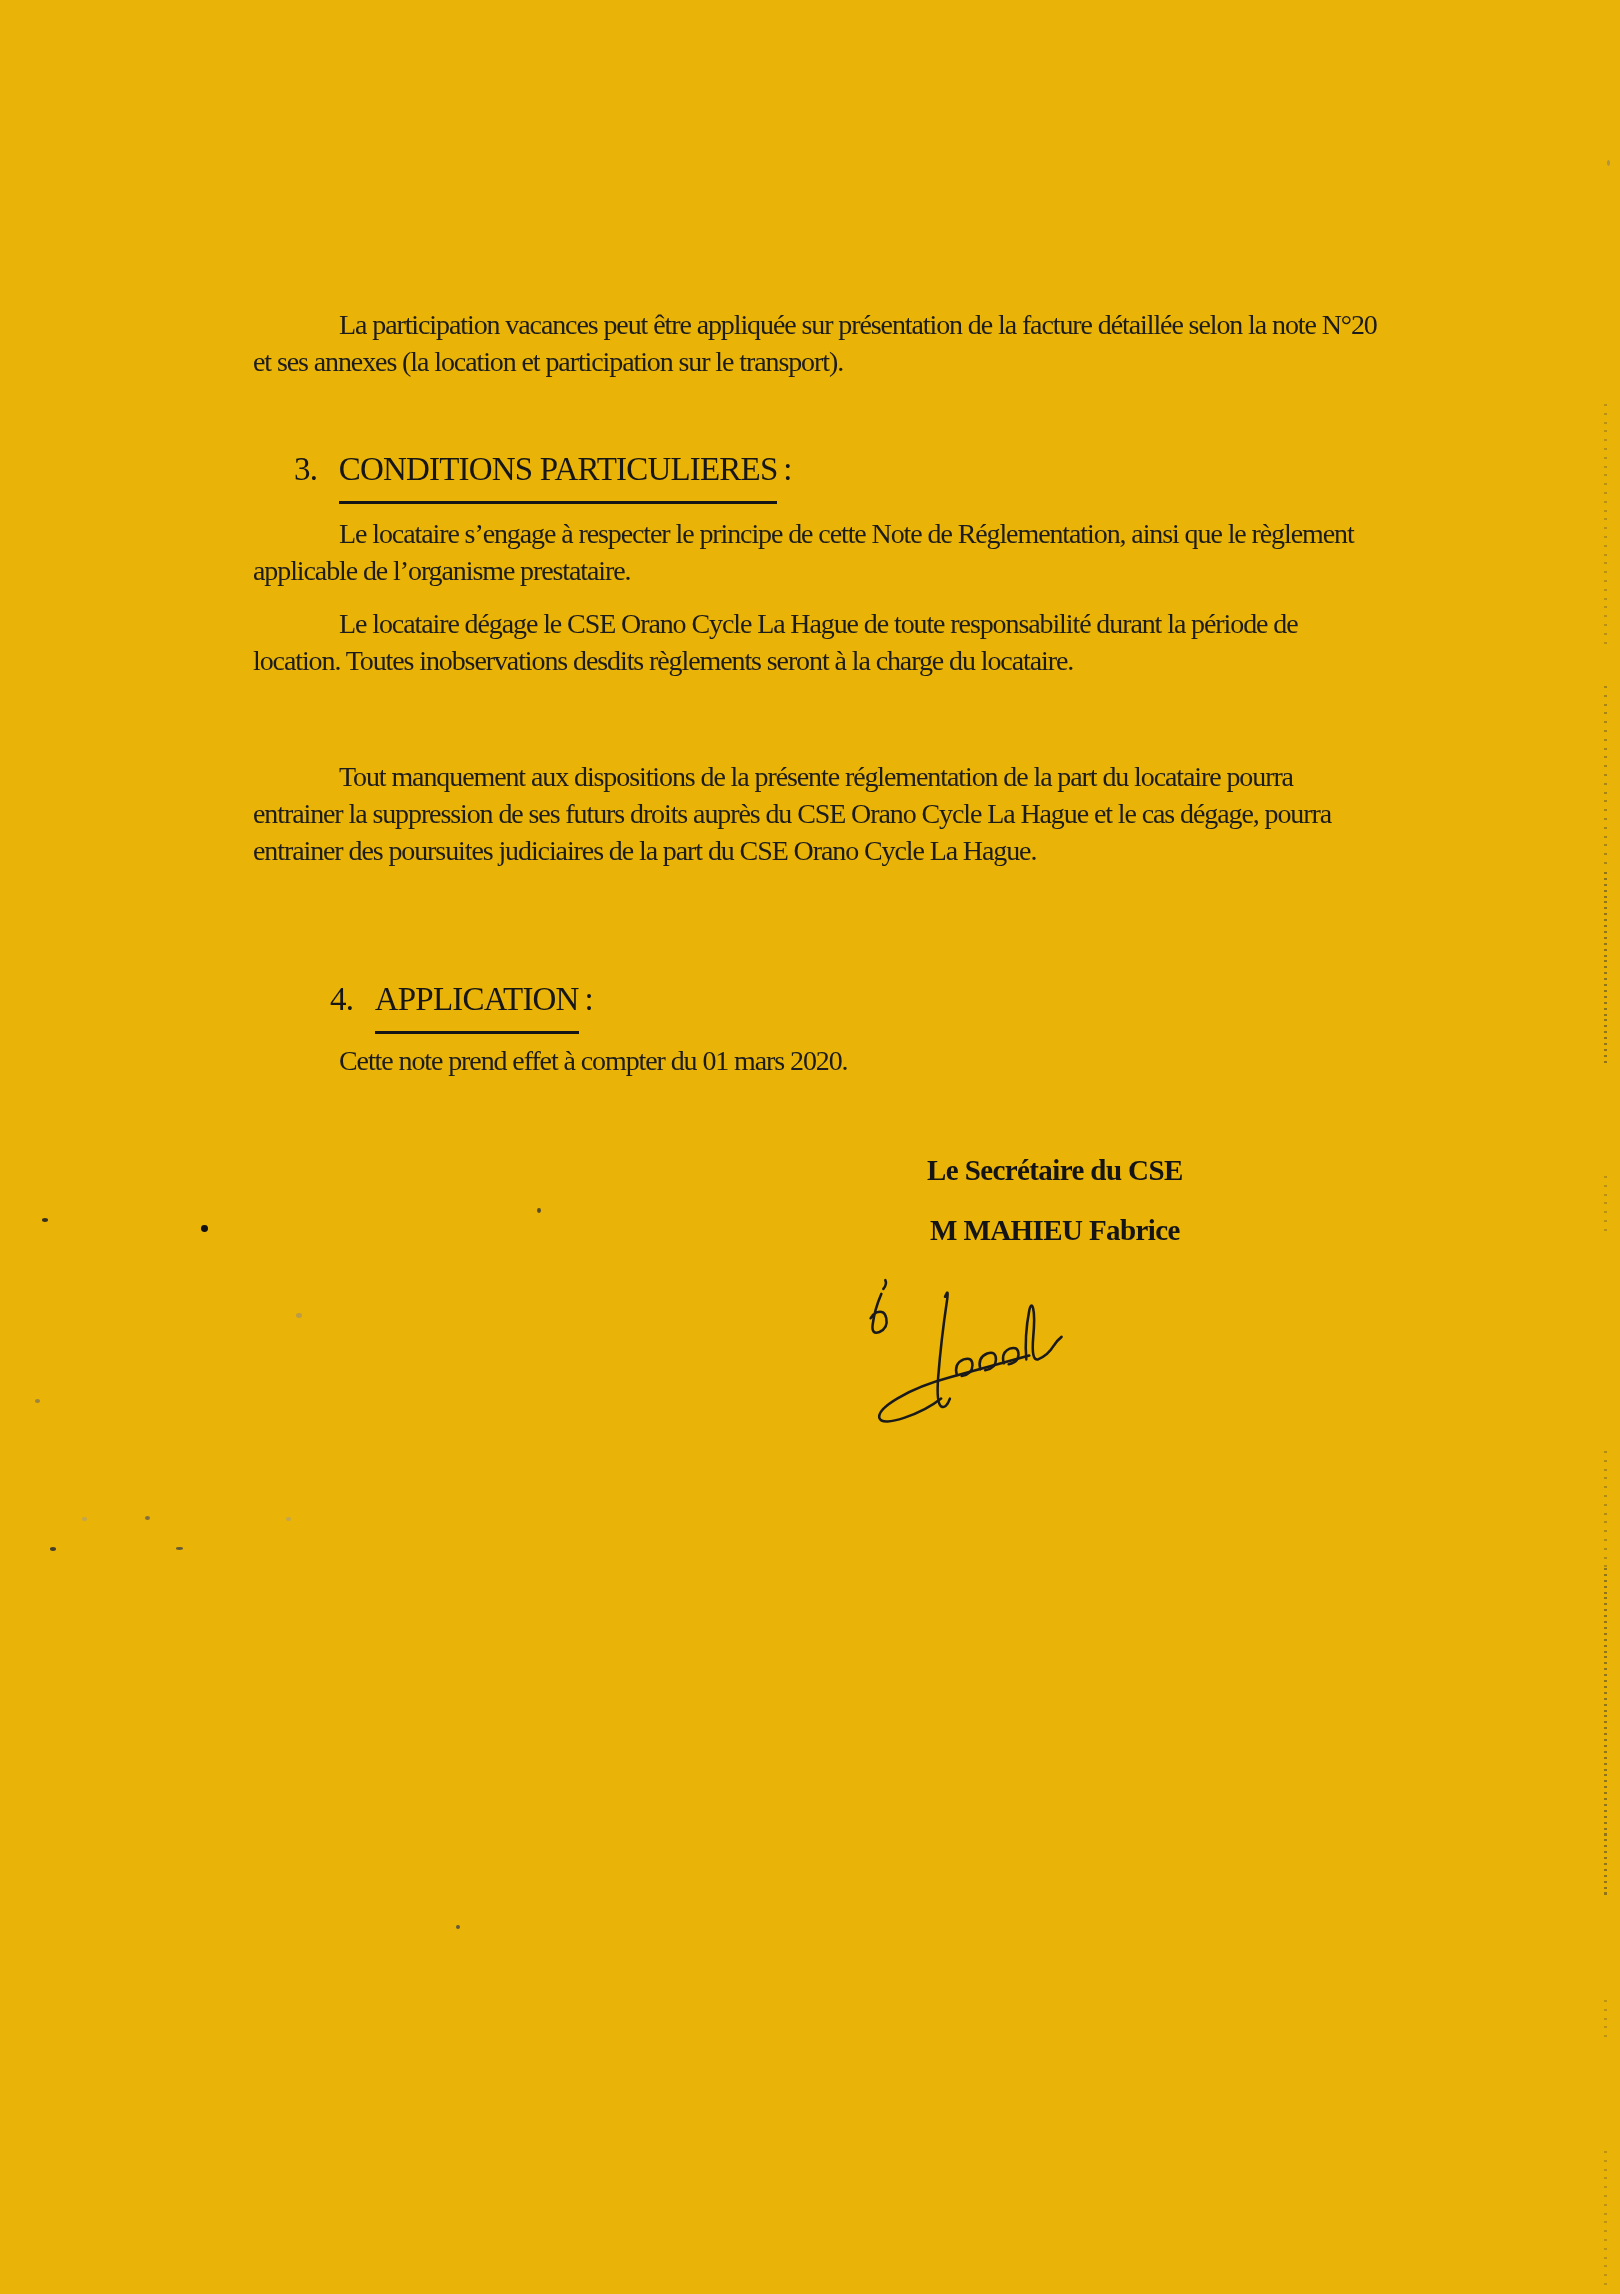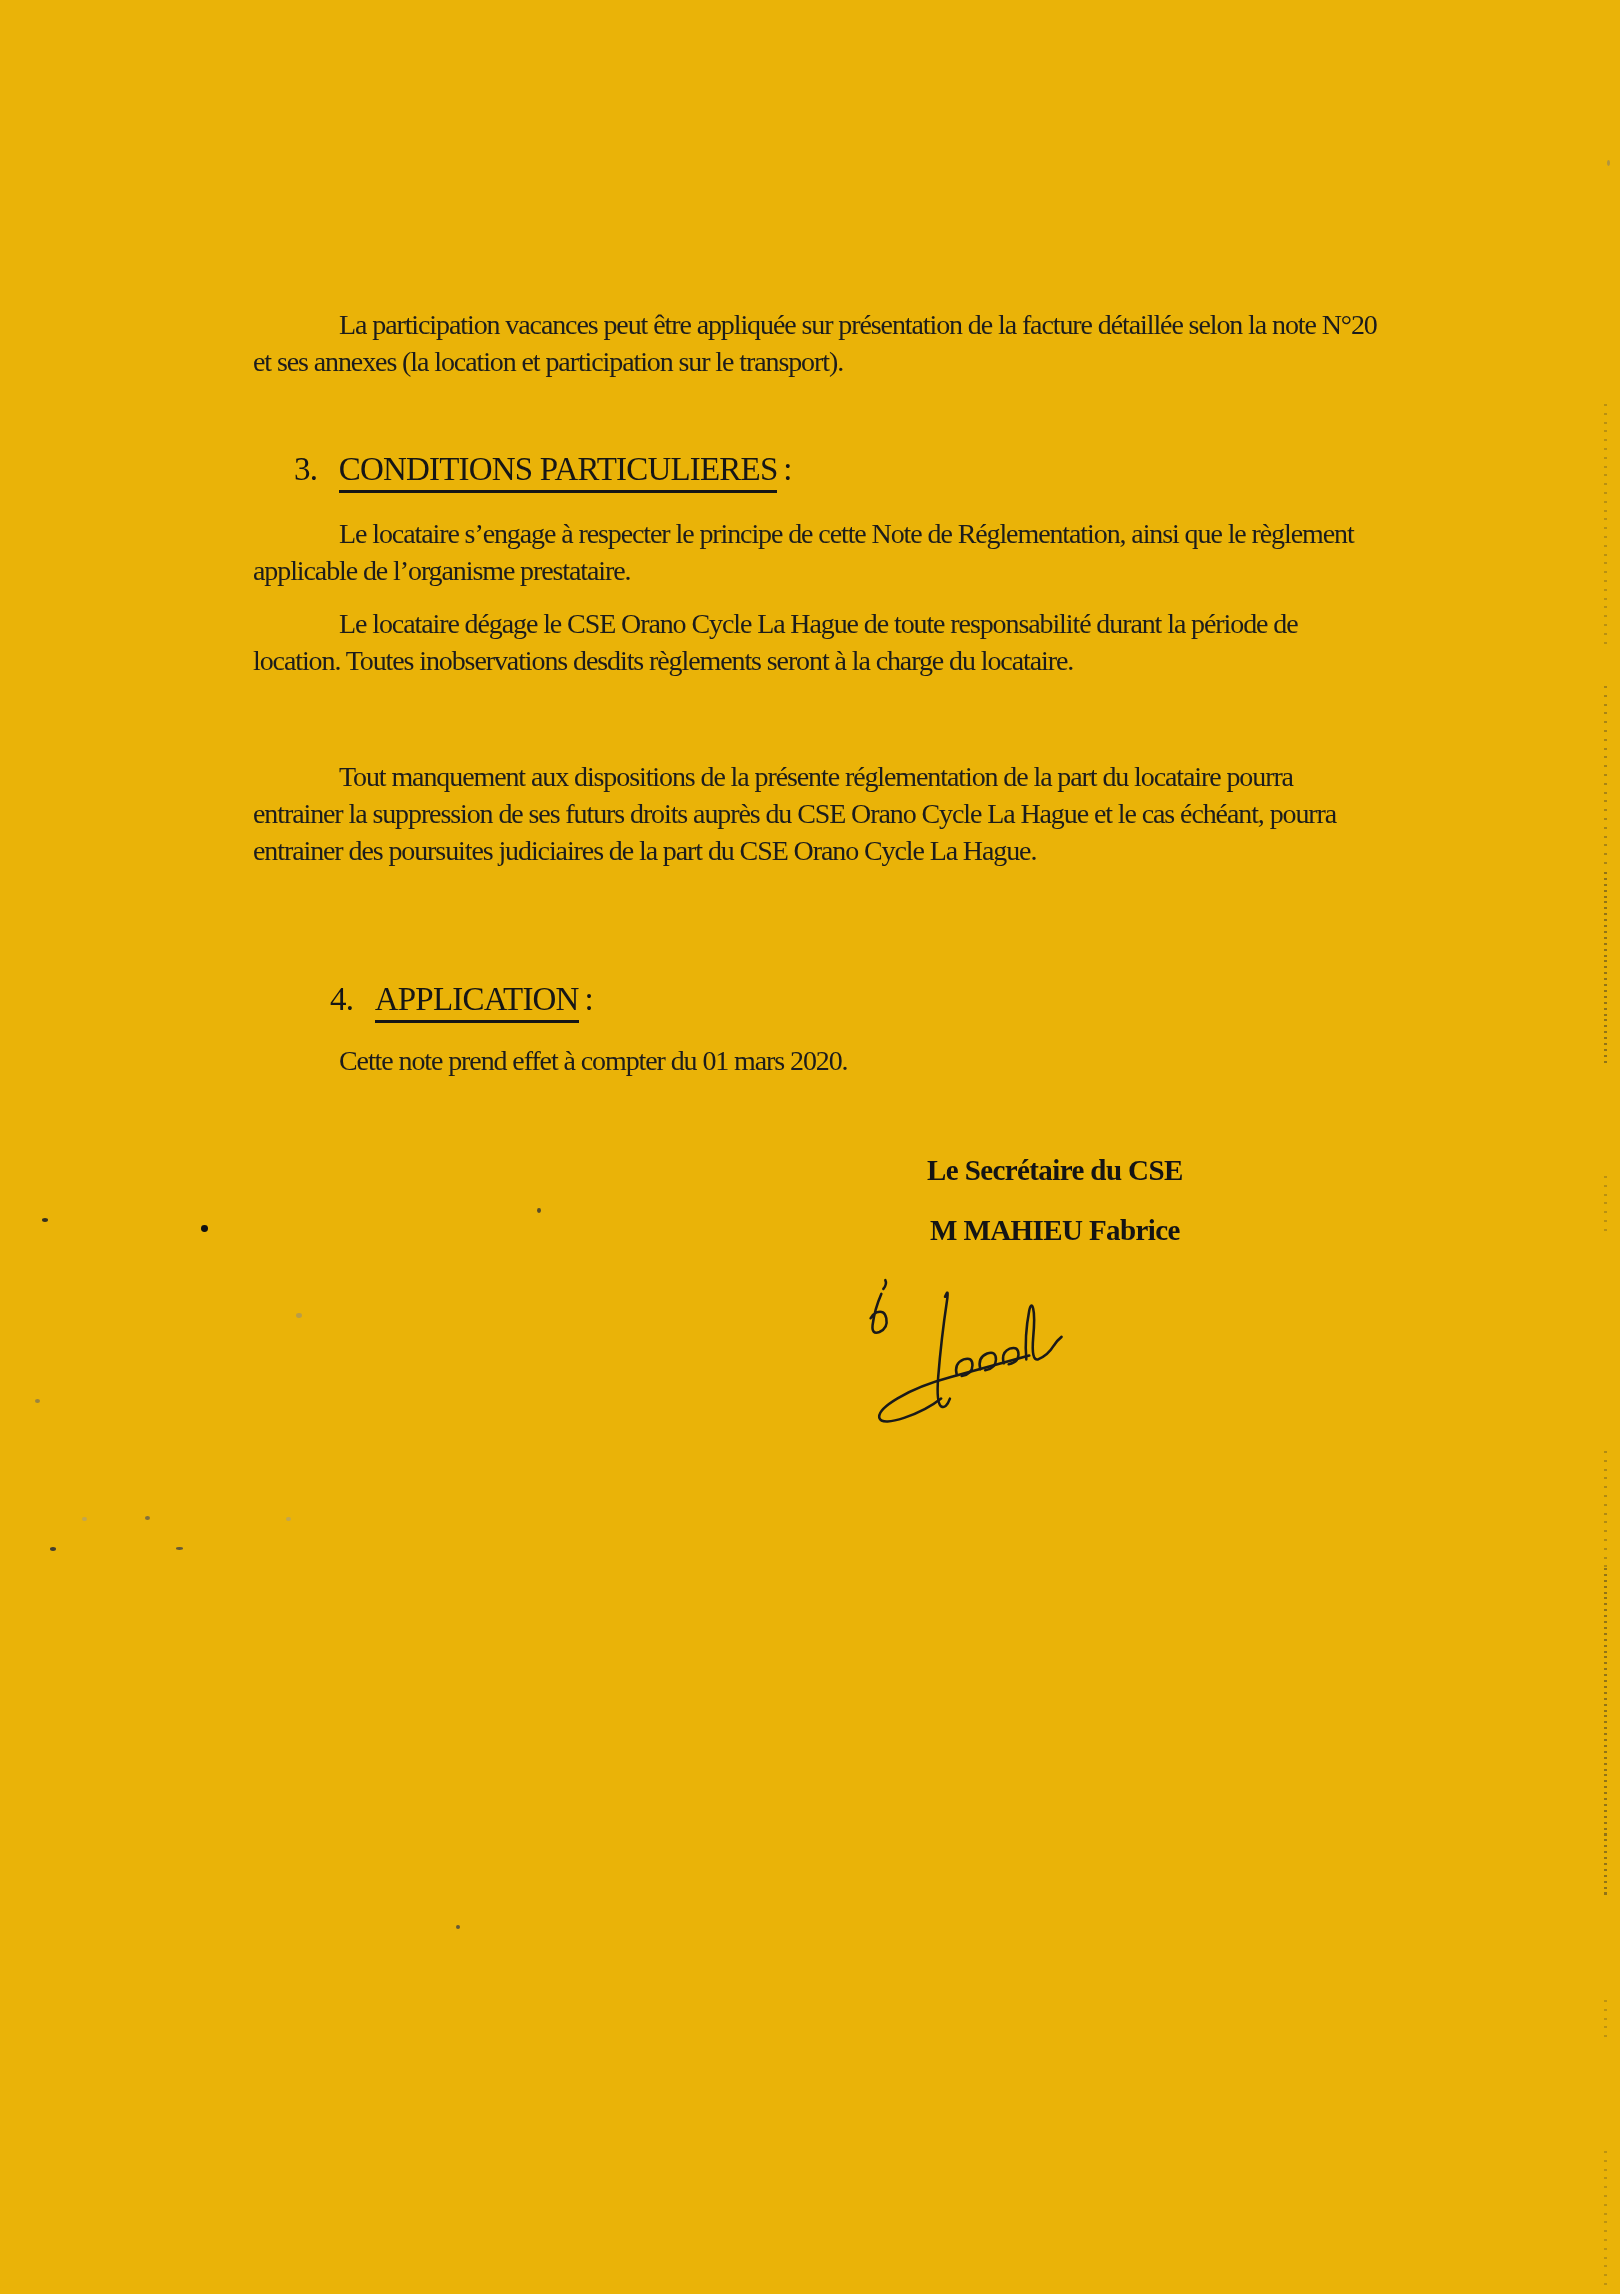--- a/index.html
+++ b/index.html
@@ -30,21 +30,21 @@
     left:294px;
     font-size:33px;
     line-height:43px;
     letter-spacing:-0.8px;
     color:#161616;
     white-space:nowrap;
   }
   .heading .num { display:inline-block; margin-right:21.6px; }
   .heading .title {
     border-bottom:3.9px solid #161616;
-    padding-bottom:3px;
+    padding-bottom:14px;
   }
   .heading .colon { padding-left:5.9px; }
   .sig-role, .sig-name {
     position:absolute;
     font-weight:bold;
     font-size:29px;
     letter-spacing:-0.6px;
     color:#141414;
     white-space:nowrap;
   }
@@ -69,21 +69,21 @@
 
   <div class="heading" style="top:448px;">
     <span class="num">3.</span><span class="title">CONDITIONS PARTICULIERES</span><span class="colon">:</span>
   </div>
 
   <p class="textblock indent" style="top:515px;">Le locataire s’engage à respecter le principe de cette Note de Réglementation, ainsi que le règlement applicable de l’organisme prestataire.</p>
 
   <p class="textblock indent" style="top:605px;">Le locataire dégage le CSE Orano Cycle La Hague de toute responsabilité durant la période de location. Toutes inobservations desdits règlements seront à la charge du locataire.</p>
 
 
-  <p class="textblock indent" style="top:758px;">Tout manquement aux dispositions de la présente réglementation de la part du locataire pourra entrainer la suppression de ses futurs droits auprès du CSE Orano Cycle La Hague et le cas échéant, pourra entrainer des poursuites judiciaires de la part du CSE Orano Cycle La Hague.</p>
+  <p class="textblock indent" style="top:758px;">Tout manquement aux dispositions de la présente réglementation de la part du locataire pourra entrainer la suppression de ses futurs droits auprès du CSE Orano Cycle La Hague et le cas dégage, pourra entrainer des poursuites judiciaires de la part du CSE Orano Cycle La Hague.</p>
 
   <div class="heading" style="top:978px;margin-left:36px;">
     <span class="num">4.</span><span class="title">APPLICATION</span><span class="colon">:</span>
   </div>
 
   <p class="textblock indent" style="top:1042px;">Cette note prend effet à compter du 01 mars 2020.</p>
 
   <div class="sig-role" style="left:927px; top:1154px;">Le Secrétaire du CSE</div>
 
   <div class="sig-name" style="left:930px; top:1214px;">M MAHIEU Fabrice</div>

